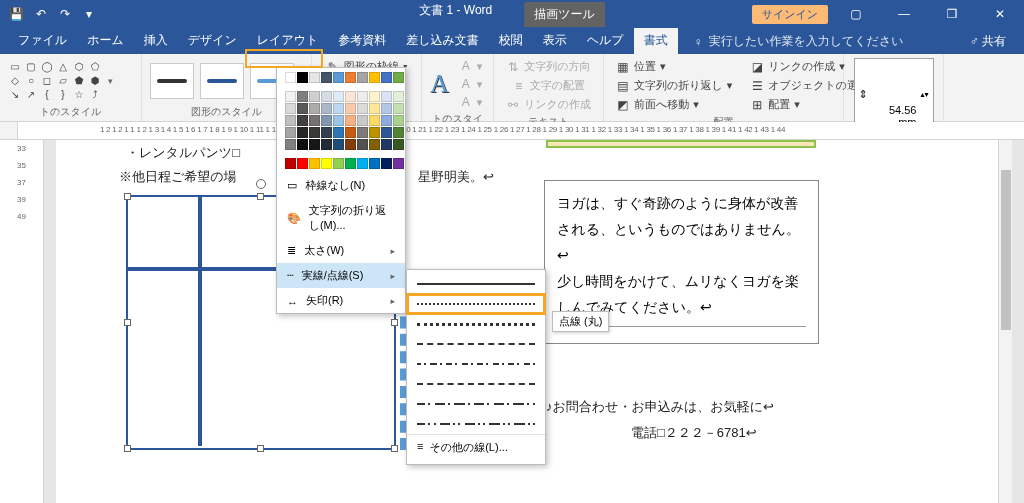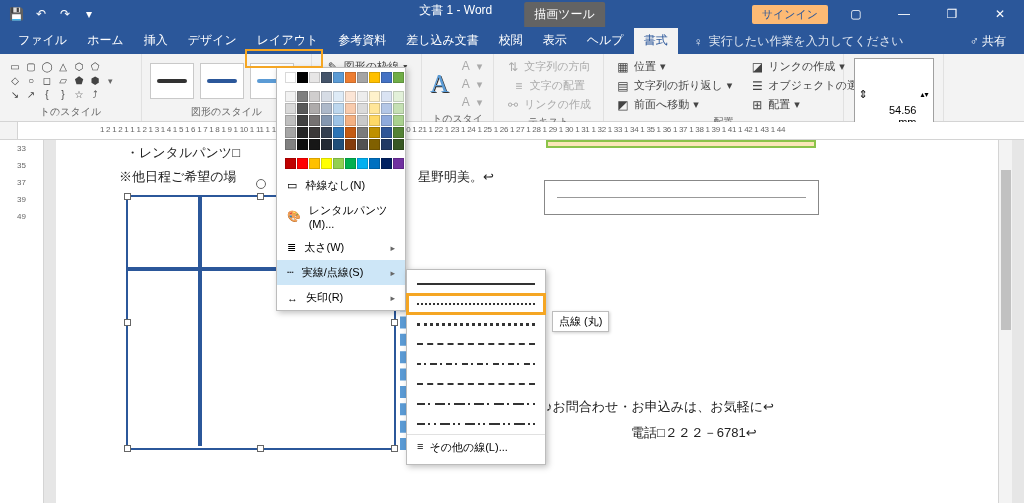--- a/index.html
+++ b/index.html
@@ -356,21 +356,21 @@
           <span style="background: rgb(0, 112, 192);"></span>
           <span style="background: rgb(0, 32, 96);"></span>
           <span style="background: rgb(112, 48, 160);"></span>
         </div>
       <div class="mi">
           <span>▭</span>
           <span>枠線なし(N)</span>
         </div>
       <div class="mi">
           <span>🎨</span>
-          <span>レンタルパンツ(M)...</span>
+          <span>文字列の折り返し(M)...</span>
         </div>
       <div class="mi">
           <span>≣</span>
           <span>太さ(W)</span>
           <span class="arrow">▸</span>
         </div>
       <div class="mi hover">
           <span>┄</span>
           <span>実線/点線(S)</span>
           <span class="arrow">▸</span>
@@ -411,20 +411,22 @@
           <span>≡</span>
           <span>その他の線(L)...</span>
         </div>
     </div>
 
     <div class="tooltip">点線 (丸)</div>
 
     <div style="position:absolute;left:490px;top:0;width:270px;height:8px;border:2px solid #8bc34a;background:#fbe6b8;"></div>
 
     <div class="right-box">
+      <div>ヨガは、すぐ奇跡のように身体が改善される、というものではありません。↩</div>
+      <div>少し時間をかけて、ムリなくヨガを楽しんでみてください。↩</div>
       <hr>
     </div>
 
     <div class="doc-text" style="left:490px;top:258px">♪お問合わせ・お申込みは、お気軽に↩</div>
     <div class="doc-text" style="left:575px;top:284px">電話□２２２－6781↩</div>
 
     <div class="scrollbar-v">
       <div class="thumb" style="top:30px;height:160px"></div>
     </div>
   </div>

